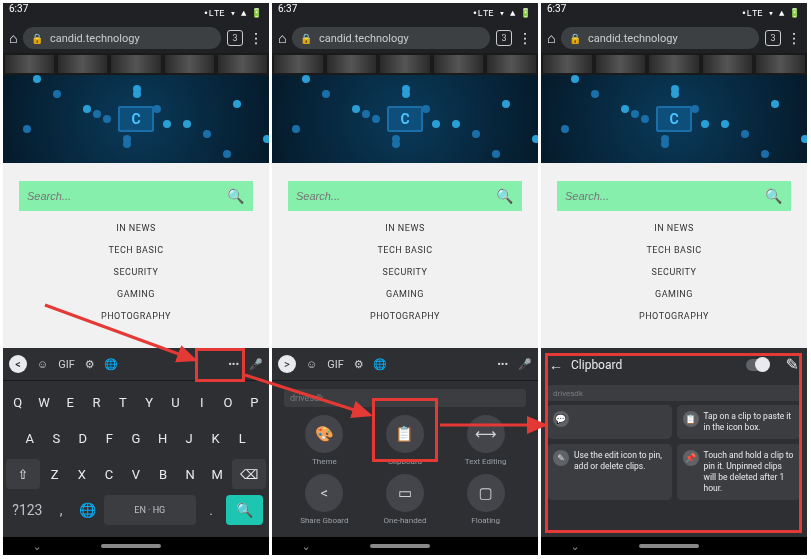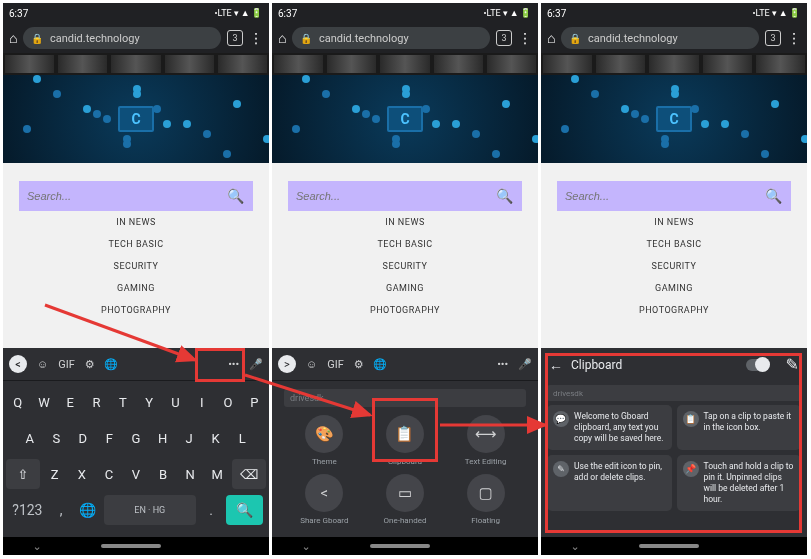--- a/index.html
+++ b/index.html
@@ -1,35 +1,35 @@
 <!DOCTYPE html>
 <html><head>
 <meta charset="utf-8">
 <style>
   * { margin: 0; padding: 0; box-sizing: border-box; }
   body { background: #fff; font-family: Roboto, Arial, sans-serif; width: 811px; height: 559px; overflow: hidden; }
   .panels { display: flex; gap: 3px; padding: 3px; }
   .phone { width: 266px; height: 552px; background: #000; position: relative; overflow: hidden; }
-  .statusbar { height: 20px; background: #202124; color: #fff; display: flex; align-items: center; justify-content: space-between; padding: 0 6px; font-size: 10px; }
-  .status-icons { display: flex; gap: 2px; align-items: center; font-size: 9px; }
+  .statusbar { height: 20px; background: #202124; color: #fff; display: flex; justify-content: space-between; padding: 0 6px; font-size: 10px; }
+  .status-icons { display: flex; gap: 2px; align-items: center; font-size: 9px; font-family: Liberation Mono, monospace; }
   .urlbar { height: 30px; background: #202124; display: flex; align-items: center; padding: 0 6px; gap: 6px; }
   .home-btn { color: #fff; font-size: 14px; }
   .url-pill { flex: 1; background: #3c4043; border-radius: 14px; height: 22px; display: flex; align-items: center; padding: 0 8px; gap: 6px; color: #ccc; font-size: 11px; }
   .lock { font-size: 10px; }
   .tabcount { border: 1px solid #ccc; color: #ccc; width: 16px; height: 16px; border-radius: 3px; display: flex; align-items: center; justify-content: center; font-size: 9px; }
   .dots { color: #fff; font-size: 14px; }
   .sitebar { height: 22px; background: #1a1a1a; display: flex; }
   .sitebar div { flex: 1; background: linear-gradient(90deg,#2a2a2a,#555,#2a2a2a); margin: 2px; }
   .hero { height: 88px; background: radial-gradient(circle at 50% 50%, #0a3a5a 0%, #051a2a 100%); position: relative; overflow: hidden; }
   .monitor { position: absolute; left: 50%; top: 50%; transform: translate(-50%,-50%); width: 36px; height: 26px; background: #0d4f7a; border: 2px solid #1a6fa8; border-radius: 2px; display: flex; align-items: center; justify-content: center; color: #4cc3ff; font-size: 14px; font-weight: bold; }
   .hero::before, .hero::after { content: ""; position: absolute; width: 8px; height: 8px; border-radius: 50%; background: #2a9fd6; box-shadow: 20px 10px 0 #1a6fa8, -30px -15px 0 #1a6fa8, 50px -20px 0 #2a9fd6, -60px 20px 0 #1a6fa8, 80px 15px 0 #2a9fd6, -90px -10px 0 #1a6fa8, 40px 30px 0 #1a6fa8, -50px -30px 0 #2a9fd6; }
   .hero::before { top: 30px; left: 80px; }
   .hero::after { top: 45px; left: 180px; }
   .page { background: #f1f1f1; height: 185px; padding: 10px; }
-  .searchbox { background: #c4b5fd; height: 30px; display: flex; align-items: center; padding: 0 8px; margin: 8px 6px 6px; }
+  .searchbox { background: #86efac; height: 30px; display: flex; align-items: center; padding: 0 8px; margin: 8px 6px 12px; }
   .searchbox input { flex: 1; border: 0; outline: 0; font-size: 11px; font-style: italic; color: #666; background: transparent; }
   .searchbox .mg { color: #333; font-size: 14px; }
   .navlist { display: flex; flex-direction: column; align-items: center; gap: 12px; margin-top: 4px; }
   .navlist div { font-size: 9px; color: #333; letter-spacing: 0.5px; }
   .kbd { position: absolute; bottom: 0; left: 0; right: 0; height: 207px; background: #2e2f33; color: #cfd0d2; }
   .kbd-top { height: 33px; display: flex; align-items: center; justify-content: space-between; padding: 0 6px; background: #2e2f33; border-bottom: 1px solid #1a1b1e; }
   .kbd-top .l, .kbd-top .r { display: flex; gap: 10px; align-items: center; font-size: 11px; }
   .kbd-top .chev { width: 18px; height: 18px; border-radius: 50%; background: #e8eaed; color: #202124; display: flex; align-items: center; justify-content: center; font-size: 11px; }
   .kbd-rows { padding: 6px 3px; }
   .krow { display: flex; justify-content: center; gap: 3px; margin-bottom: 6px; }
@@ -307,21 +307,20 @@
         <span class="back">←</span>
         <span class="title">Clipboard</span>
         <span class="tog"></span>
         <span style="margin-left:8px">✎</span>
       </div>
       <div class="clip-body">
         <div class="clip-hint">drivesdk</div>
         <div class="clip-grid">
           <div class="clip-card">
               <div class="clip-ico">💬</div>
-              <div class="clip-txt">Welcome to Gboard clipboard, any text you copy will be saved here.</div>
             </div>
           <div class="clip-card">
               <div class="clip-ico">📋</div>
               <div class="clip-txt">Tap on a clip to paste it in the icon box.</div>
             </div>
           <div class="clip-card">
               <div class="clip-ico">✎</div>
               <div class="clip-txt">Use the edit icon to pin, add or delete clips.</div>
             </div>
           <div class="clip-card">

